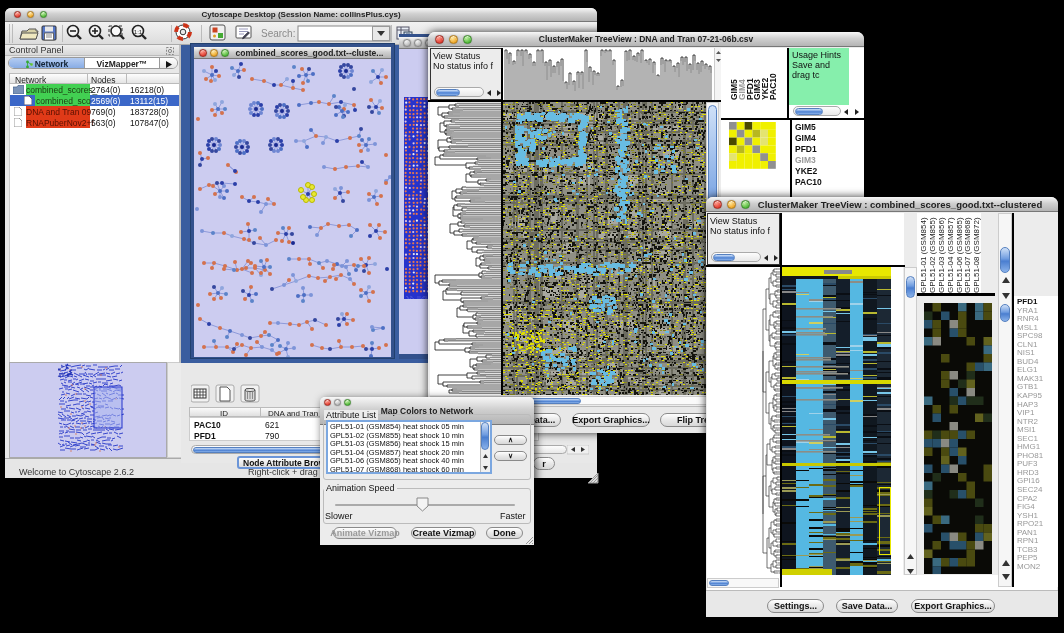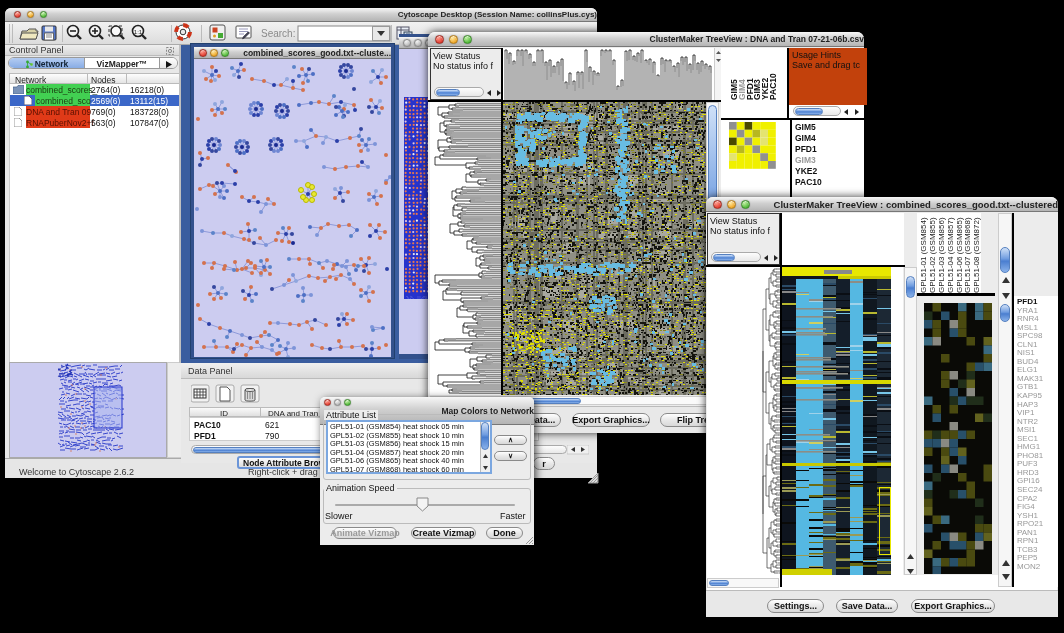--- a/index.html
+++ b/index.html
@@ -1,17 +1,17 @@
 <!DOCTYPE html>
 <html><head><meta charset="utf-8"><style>
 *{margin:0;padding:0;box-sizing:border-box}
 html,body{width:1064px;height:633px;background:#000;font-family:"Liberation Sans",sans-serif;overflow:hidden}
 #page{position:relative;width:1064px;height:633px;background:#000}
 .abs{position:absolute}
-.titlebar{background:linear-gradient(#f7f7f7,#d0d0d0 45%,#b4b4b4);border-bottom:1px solid #777;display:flex;align-items:center;justify-content:flex-end}
+.titlebar{background:linear-gradient(#f7f7f7,#d0d0d0 45%,#b4b4b4);border-bottom:1px solid #777;display:flex;align-items:center;justify-content:center}
 .tl{position:absolute;border-radius:50%;width:9px;height:9px;box-shadow:inset 0 1px 1px rgba(255,255,255,.7),0 0 1px rgba(0,0,0,.5)}
 .tl.r{background:radial-gradient(circle at 35% 30%,#ff9a8a,#e33e32 70%);border:1px solid #a02a20}
 .tl.y{background:radial-gradient(circle at 35% 30%,#ffe9a0,#f0a828 70%);border:1px solid #b07a18}
 .tl.g{background:radial-gradient(circle at 35% 30%,#c0f0a0,#52ba3a 70%);border:1px solid #3a8a28}
 .tl.gray{background:radial-gradient(circle at 35% 30%,#f0f0f0,#b8b8b8 70%);border:1px solid #888}
 .ttext{font-size:11px;font-weight:bold;color:#222;white-space:nowrap}
 .pill{white-space:nowrap;border:1px solid #8a8a8a;border-radius:10px;background:linear-gradient(#fff,#e8e8e8 50%,#d8d8d8);display:flex;align-items:center;justify-content:center;font-size:9px;font-weight:bold;color:#111}
 .aquasb{background:linear-gradient(#fdfdfd,#e8e8e8);border:1px solid #aaa;border-radius:7px}
 .aquathumb{position:absolute;background:linear-gradient(#cfe0f7,#6f9ce0 45%,#4a7ed0 55%,#8ab2ea);border:1px solid #5580c0;border-radius:6px}
 .blk{position:absolute;background:#000}
@@ -217,21 +217,20 @@
     <span class="abs" style="left:478px;top:8px">Middle-c</span>
   </div>
   <svg class="abs" style="left:582px;top:464px" width="12" height="12" viewBox="0 0 12 12">
         <path d="M11 1v10H1z" fill="#ddd" stroke="#999"></path>
         <path d="M3 11L11 3M6 11l5-5M9 11l2-2" stroke="#999" stroke-width="1"></path>
       </svg>
 
   <div class="abs" style="left:174px;top:37px;width:418px;height:318px;background:#3a5d9f;border-left:2px solid #c0c0c0"></div>
 
   <div class="abs" style="left:176px;top:355px;width:416px;height:100px;background:#e8e8e8">
-    <div class="abs" style="left:0;top:0;width:416px;height:16px;background:linear-gradient(#f0f0f0,#d8d8d8);border-bottom:1px solid #bbb;font-size:9px;color:#333;padding-left:7px;line-height:16px">Data Panel</div>
     <svg class="abs" style="left:10px;top:20px" width="90" height="22" viewBox="0 0 90 22">
       <rect x="0" y="2" width="18" height="17" rx="2" fill="#f2f2f2" stroke="#aaa"></rect>
       <rect x="3" y="6" width="12" height="9" fill="#fff" stroke="#333"></rect>
           <path d="M3 9h12M3 12h12M6 6v9M9 6v9M12 6v9" stroke="#333" stroke-width=".8"></path>
       <rect x="25" y="2" width="18" height="17" rx="2" fill="#f2f2f2" stroke="#aaa"></rect>
       <path d="M29 4h7l3 3v11h-10z" fill="#fff" stroke="#555"></path>
       <rect x="50" y="2" width="18" height="17" rx="2" fill="#f2f2f2" stroke="#aaa"></rect>
       <path d="M54 7c0-2 10-2 10 0v10c0 1.5-10 1.5-10 0z" fill="#d8d8d8" stroke="#555"></path>
           <ellipse cx="59" cy="7" rx="5" ry="1.5" fill="#eee" stroke="#555"></ellipse>
           <path d="M56.5 9v7M59 9v7M61.5 9v7" stroke="#777" stroke-width=".8"></path>
@@ -1143,21 +1142,21 @@
 
   <div class="abs" style="left:293px;top:16px;width:143px;height:347px;background:#fff">
 
     <div class="abs" style="left:8px;top:52px;transform:rotate(-90deg);transform-origin:0 0;width:40px;font-size:8.5px;font-weight:bold;color:#111;white-space:nowrap">GIM5</div>
     <div class="abs" style="left:16px;top:52px;transform:rotate(-90deg);transform-origin:0 0;width:40px;font-size:8.5px;font-weight:bold;color:#111;white-space:nowrap;color:#999">GIM4</div>
     <div class="abs" style="left:24px;top:52px;transform:rotate(-90deg);transform-origin:0 0;width:40px;font-size:8.5px;font-weight:bold;color:#111;white-space:nowrap">PFD1</div>
     <div class="abs" style="left:31px;top:52px;transform:rotate(-90deg);transform-origin:0 0;width:40px;font-size:8.5px;font-weight:bold;color:#111;white-space:nowrap">GIM3</div>
     <div class="abs" style="left:39px;top:52px;transform:rotate(-90deg);transform-origin:0 0;width:40px;font-size:8.5px;font-weight:bold;color:#111;white-space:nowrap">YKE2</div>
     <div class="abs" style="left:47px;top:52px;transform:rotate(-90deg);transform-origin:0 0;width:40px;font-size:8.5px;font-weight:bold;color:#111;white-space:nowrap">PAC10</div>
 
-    <div class="abs" style="left:66px;top:0;width:80px;height:57px;background:#c2410c;border-left:2px solid #000;font-size:9px;color:#111">
+    <div class="abs" style="left:66px;top:0;width:62px;height:57px;background:#86efac;border-left:2px solid #000;font-size:9px;color:#111">
       <div class="abs" style="left:3px;top:2px">Usage Hints</div>
       <div class="abs" style="left:3px;top:12px">Save and drag tc</div>
     </div>
     <div class="abs" style="left:66px;top:57px;width:77px;height:13px;background:#fff;border-left:2px solid #000">
       <div class="abs aquasb" style="left:4px;top:1px;width:48px;height:10px">
             <div class="aquathumb" style="left:1px;top:1px;width:28px;height:7px"></div>
           </div>
       <svg class="abs" style="left:54px;top:3px" width="18" height="8" viewBox="0 0 18 8">
             <path d="M5 1L1 4l4 3z" fill="#222"></path>
             <path d="M12 1l4 3-4 3z" fill="#222"></path>

